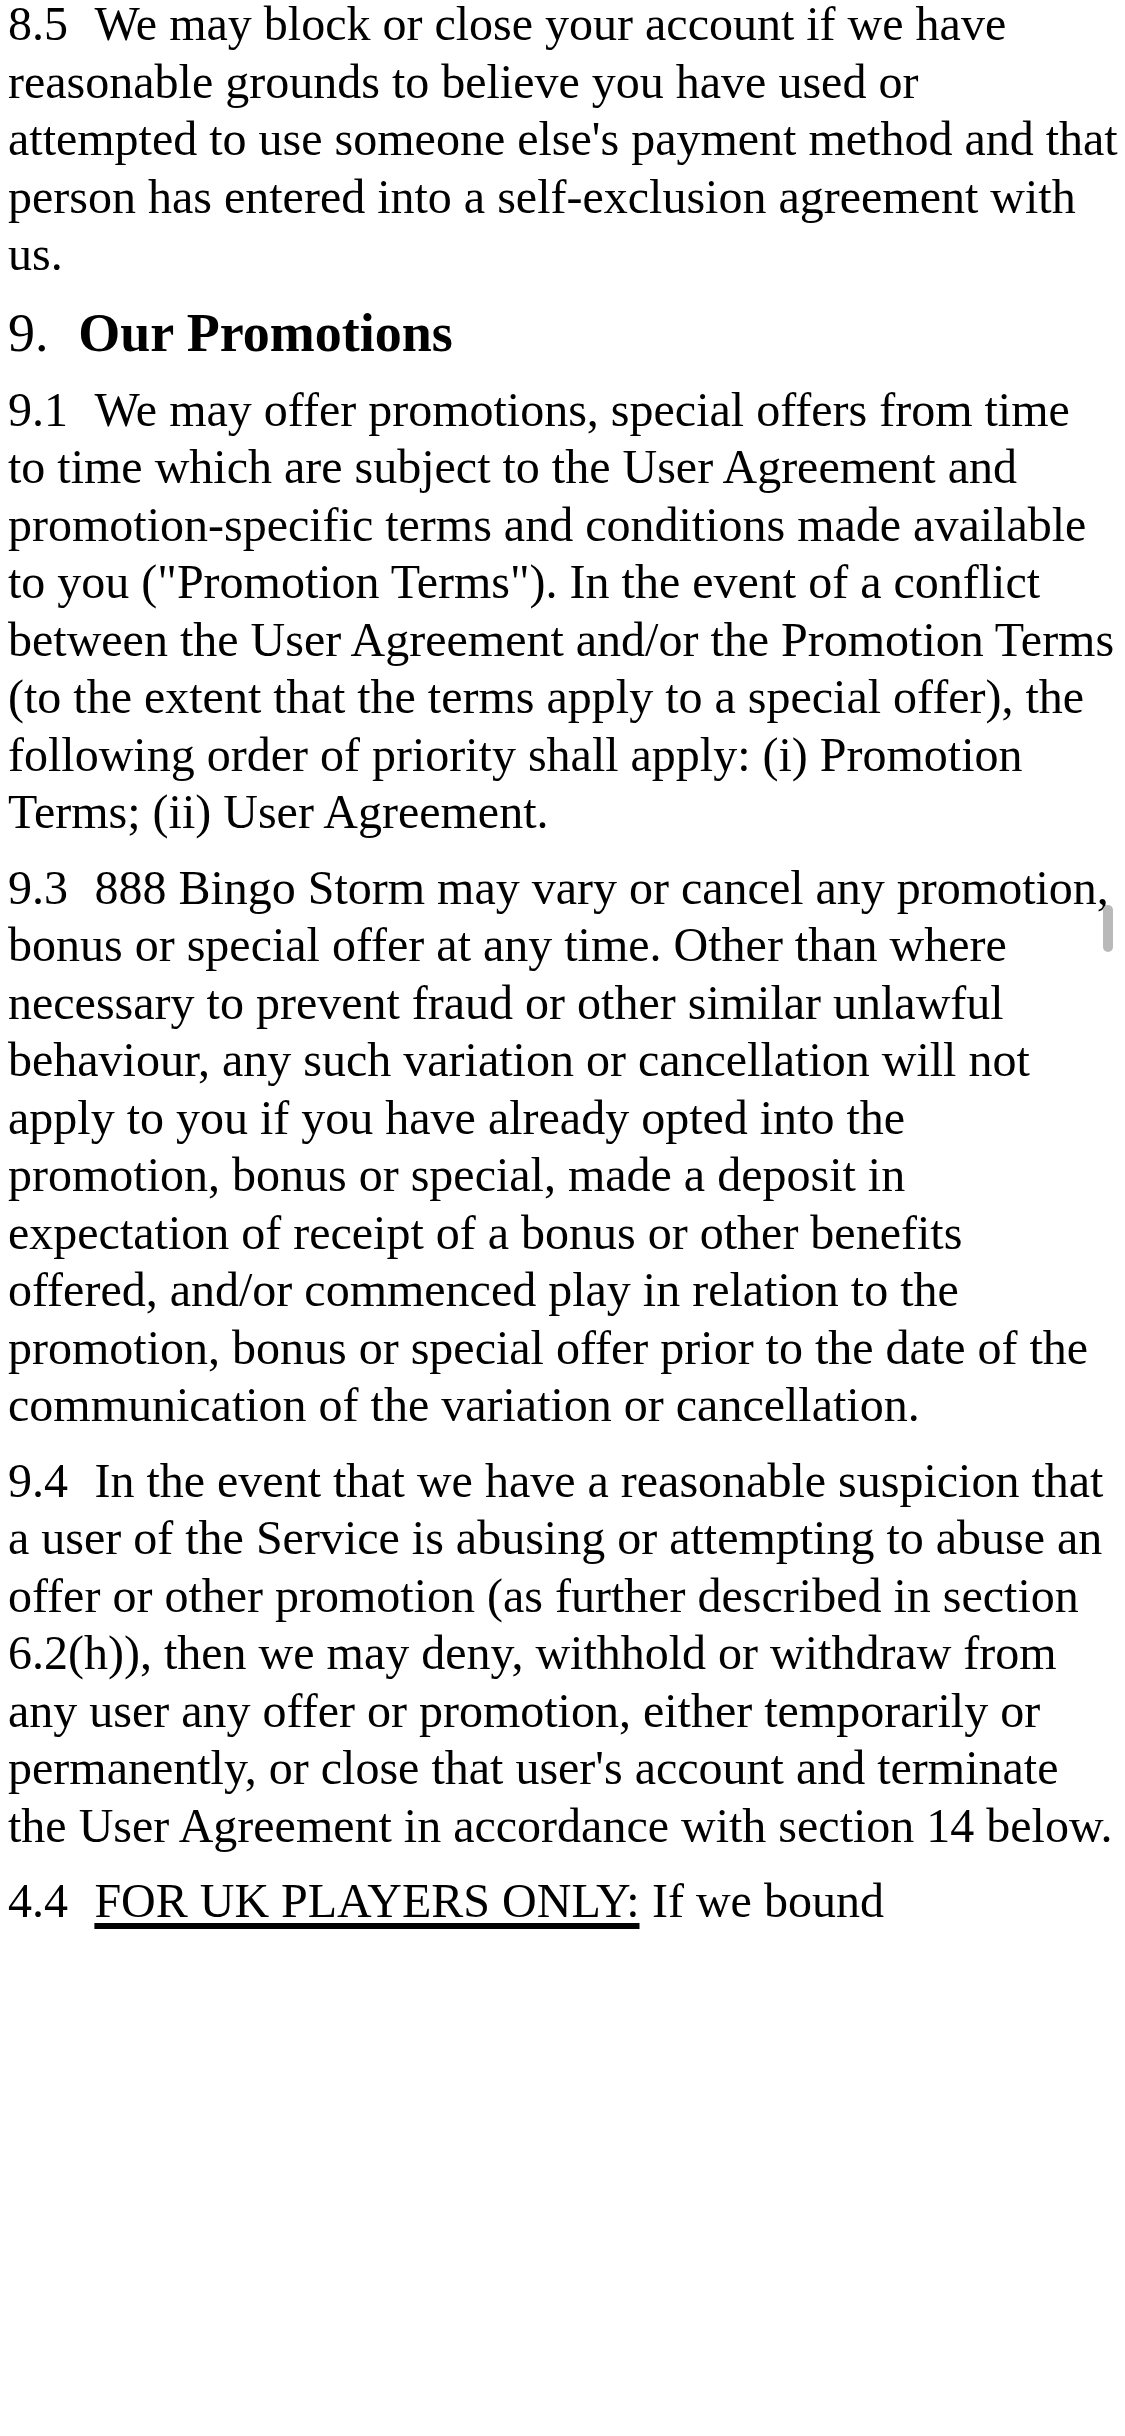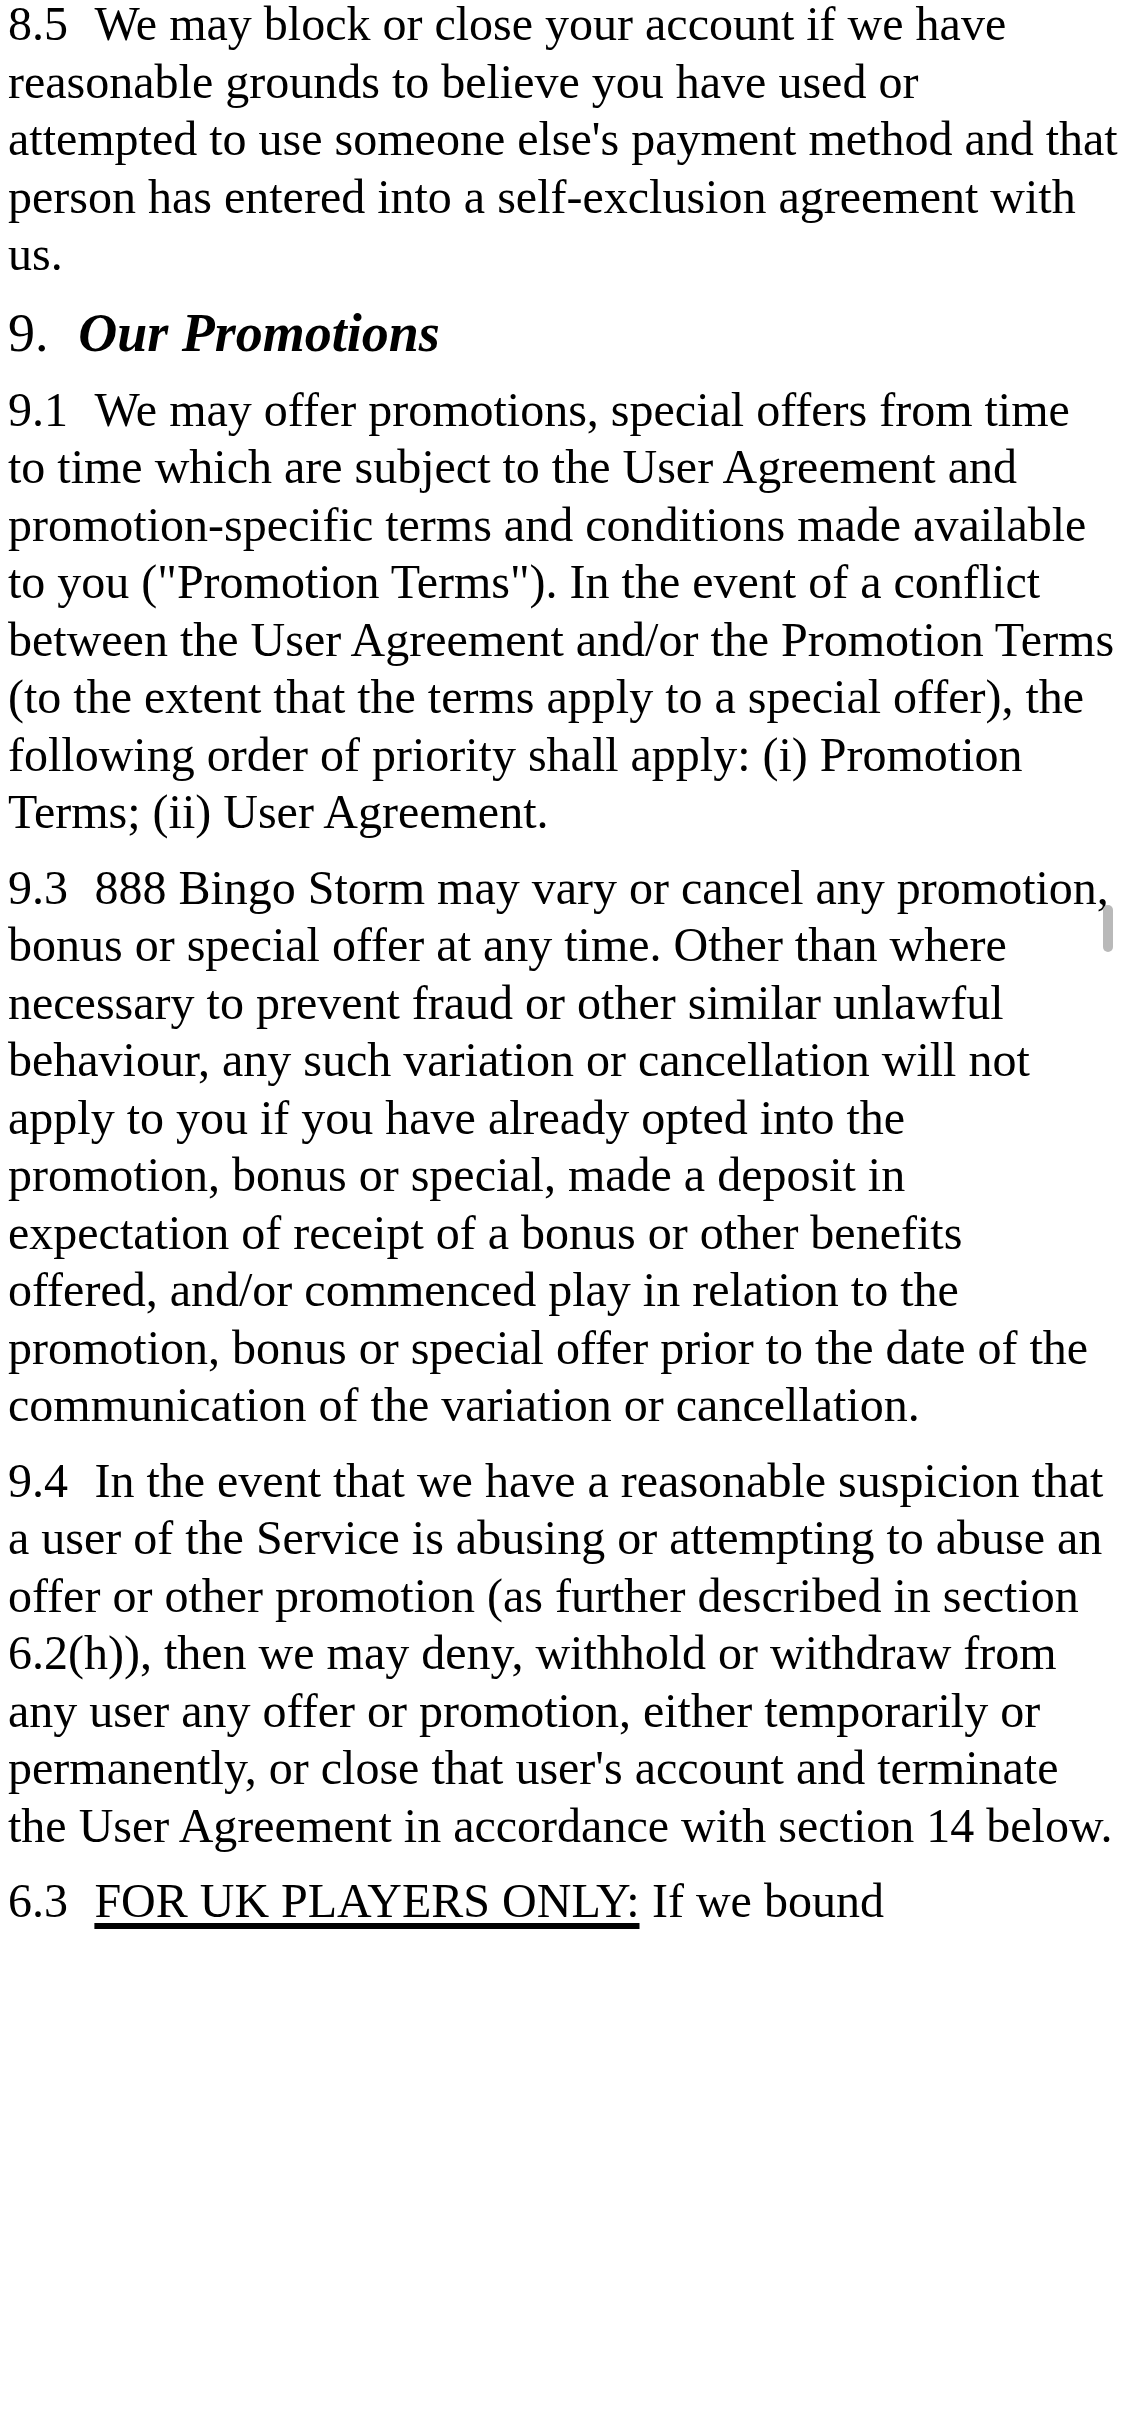--- a/index.html
+++ b/index.html
@@ -40,21 +40,20 @@
     margin-right: 0.55em;
   }
   .heading {
     font-size: 54px;
     line-height: 64px;
     font-weight: normal;
     margin: 10px 0 16px 0;
   }
   .heading .htext {
     font-weight: bold;
-    font-style: italic;
   }
   .uk-bold {
     font-weight: normal;
     text-decoration: underline;
     text-decoration-thickness: 6px;
     text-underline-offset: 6px;
     margin-right: 0.26em;
   }
   .scrollbar-thumb {
     position: absolute;
@@ -76,18 +75,18 @@
 
     <h2 class="heading"><span class="num">9.</span><span class="htext">Our Promotions</span></h2>
 
     <p class="para"><span class="num">9.1</span><span class="body-text">We may offer promotions, special offers from time to time which are subject to the User Agreement and promotion-specific terms and conditions made available to you ("Promotion Terms"). In the event of a conflict between the User Agreement and/or the Promotion Terms (to the extent that the terms apply to a special offer), the following order of priority shall apply: (i) Promotion Terms; (ii) User Agreement.</span></p>
 
 
     <p class="para"><span class="num">9.3</span><span class="body-text">888 Bingo Storm may vary or cancel any promotion, bonus or special offer at any time. Other than where necessary to prevent fraud or other similar unlawful behaviour, any such variation or cancellation will not apply to you if you have already opted into the promotion, bonus or special, made a deposit in expectation of receipt of a bonus or other benefits offered, and/or commenced play in relation to the promotion, bonus or special offer prior to the date of the communication of the variation or cancellation.</span></p>
 
     <p class="para"><span class="num">9.4</span><span class="body-text">In the event that we have a reasonable suspicion that a user of the Service is abusing or attempting to abuse an offer or other promotion (as further described in section 6.2(h)), then we may deny, withhold or withdraw from any user any offer or promotion, either temporarily or permanently, or close that user's account and terminate the User Agreement in accordance with section 14 below.</span></p>
 
-    <p class="para"><span class="num">6.3</span><span class="uk-bold">FOR UK PLAYERS ONLY:</span><span class="body-text">If we bound</span></p>
+    <p class="para"><span class="num">4.4</span><span class="uk-bold">FOR UK PLAYERS ONLY:</span><span class="body-text">If we bound</span></p>
 
   </div>
 
   <div class="scrollbar-thumb"></div>
 </div>
 
 </body></html>

